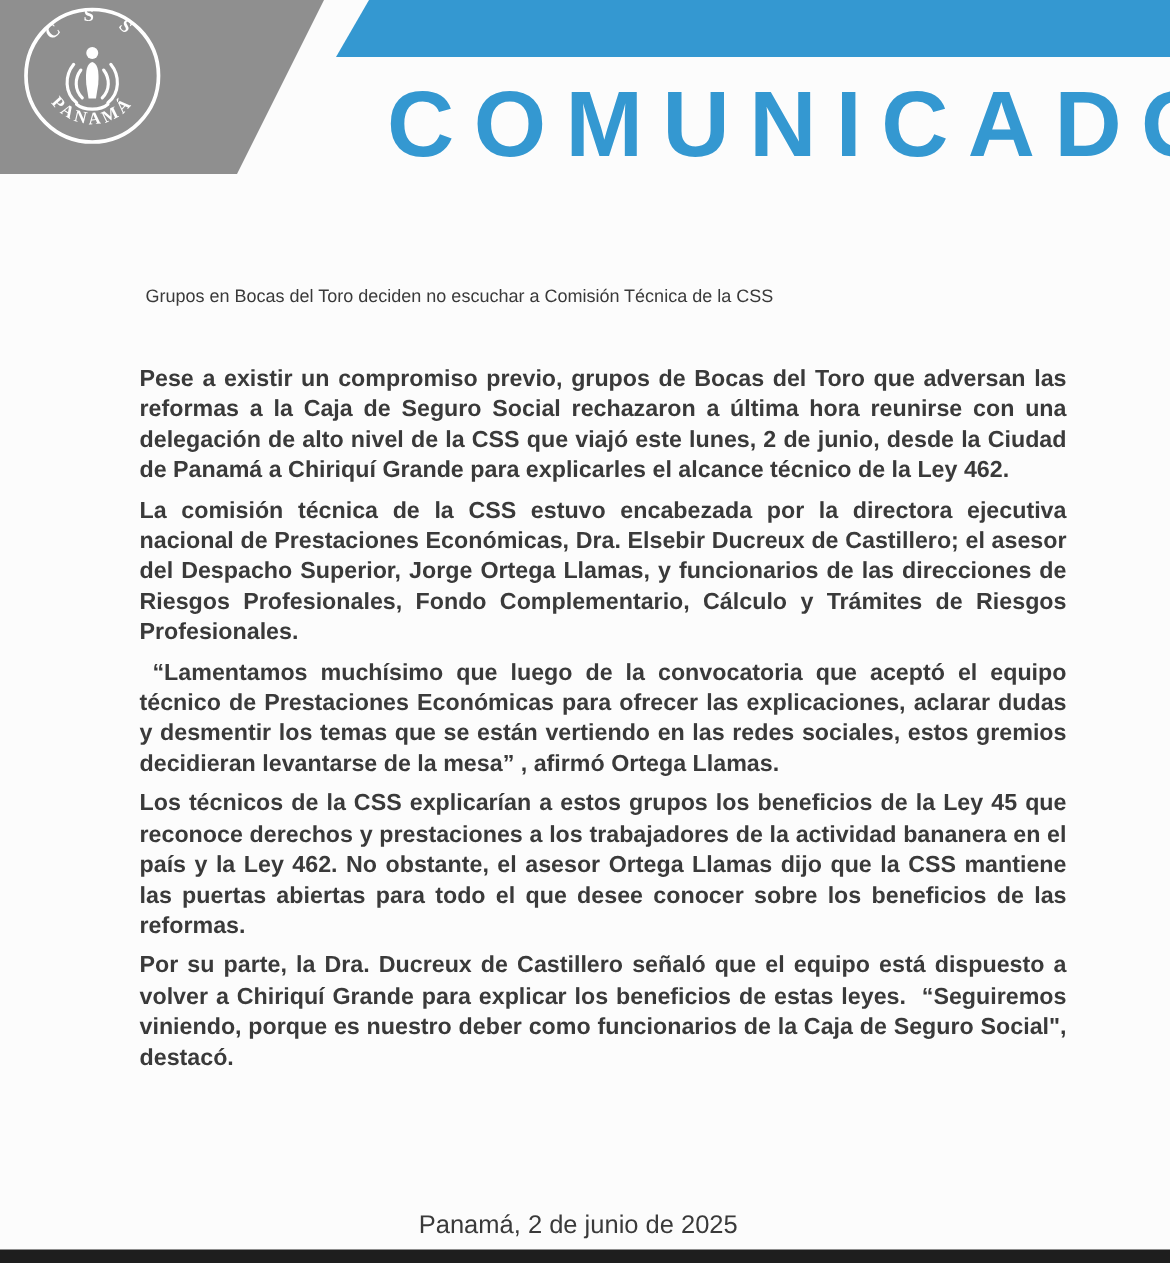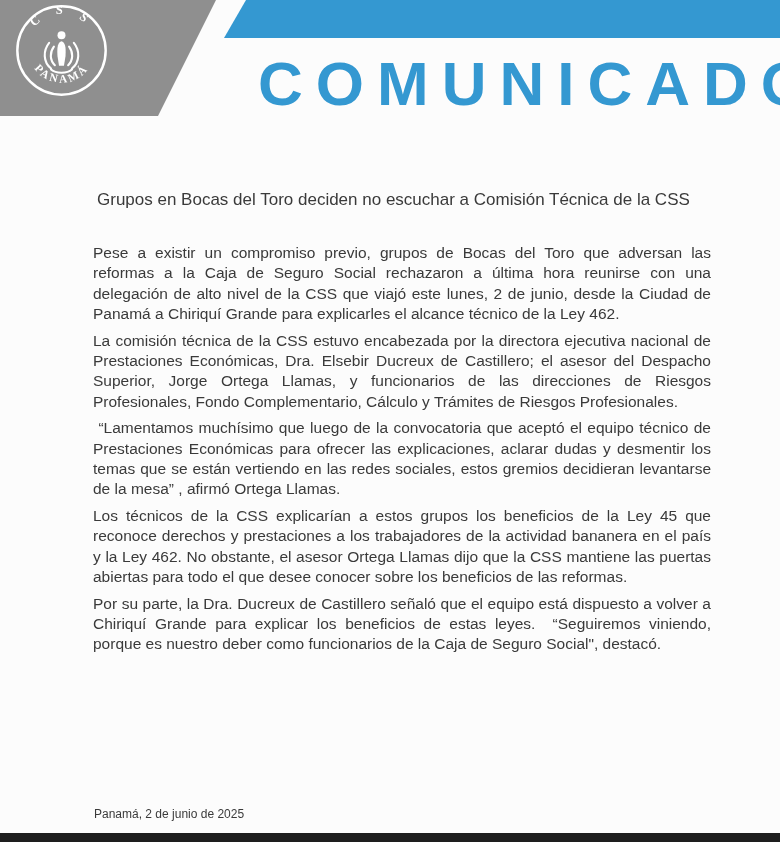--- a/index.html
+++ b/index.html
@@ -23,31 +23,31 @@
   .logo{position:absolute;left:14px;top:3px;width:95px;height:95px;}
   .logo text{fill:#ffffff;font-family:"Liberation Serif", serif;font-weight:bold;}
   .banner-title{
     position:absolute;left:210px;top:53px;
     font-size:62px;font-weight:700;letter-spacing:13px;line-height:1;
     color:#3498d1;white-space:nowrap;margin-left:48px;
   }
   
   .headline{
     position:absolute;left:97px;top:190px;width:620px;
-    font-size:17px;color:#3a3a3a;
+    font-size:12px;color:#3a3a3a;
   }
   .doc-text{
     position:absolute;left:93px;top:243px;width:618px;
     font-size:15.5px;line-height:20.4px;color:#3a3a3a;
     text-align:justify;
   }
-  .doc-text p{margin:0 0 6px 0;white-space:pre-wrap;}
+  .doc-text p{margin:0 0 6px 0;white-space:pre-wrap;font-weight:bold;}
   .dateline{
     position:absolute;left:94px;top:807px;width:583px;
-    text-align:left;font-size:12px;color:#3a3a3a;
+    text-align:center;font-size:17px;color:#3a3a3a;
   }
   .bottom-bar{
     position:absolute;left:0;top:833px;width:780px;height:9px;
     background:#1e1e1e;
   }
 </style>
 </head>
 <body>
 
 <div class="gray-band"></div>

